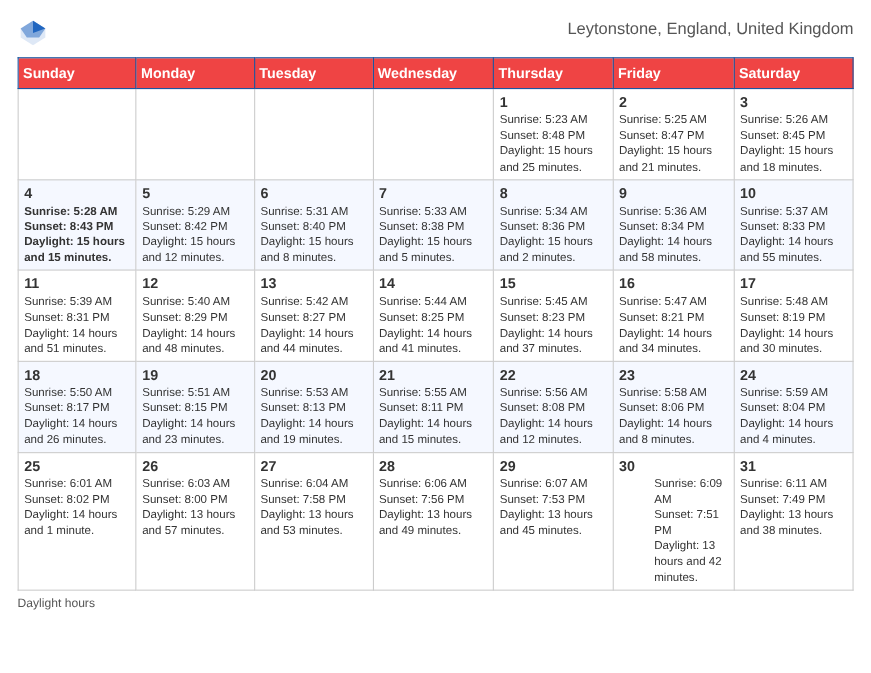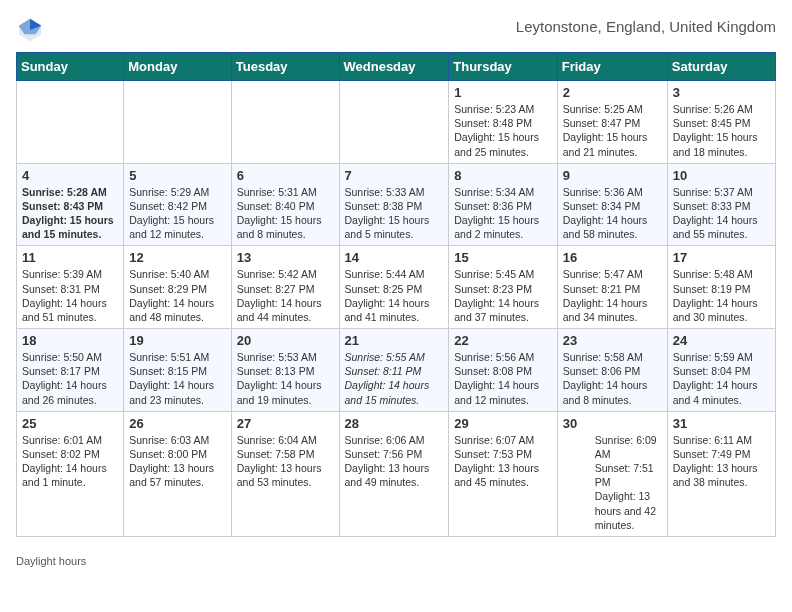--- a/index.html
+++ b/index.html
@@ -45,21 +45,21 @@
       font-size: 15px;
       color: #555;
       margin-top: 2px;
     }
     table {
       width: 100%;
       border-collapse: collapse;
       font-size: 11px;
     }
     thead tr th {
-      background-color: #0f766e;
+      background-color: #ef4444;
       color: #fff;
       padding: 6px 4px;
       text-align: left;
       font-size: 13px;
       font-weight: bold;
       border: 1px solid #1a55a0;
     }
     tbody tr td {
       border: 1px solid #ccc;
       padding: 4px 5px;
@@ -82,21 +82,21 @@
       font-size: 10.5px;
       color: #333;
       line-height: 1.35;
     }
     .empty-cell {
       background: #fff !important;
     }
     .footer-note {
       font-size: 11px;
       color: #555;
-      margin-top: 18px;
+      margin-top: 6px;
       text-align: left;
     }
   </style>
 </head>
 <body>
 
 <div class="header">
   <div class="logo">
     <svg class="logo-icon" viewBox="0 0 40 40" xmlns="http://www.w3.org/2000/svg">
       <polygon points="20,4 36,14 36,26 20,36 4,26 4,14" fill="#2166c0" opacity="0.15"></polygon>
@@ -248,21 +248,21 @@
 Daylight: 14 hours and 23 minutes.</div>
         </td>
         <td>
           <span class="day-num">20</span>
           <div class="day-info" style="white-space: pre-line;">Sunrise: 5:53 AM
 Sunset: 8:13 PM
 Daylight: 14 hours and 19 minutes.</div>
         </td>
         <td>
           <span class="day-num">21</span>
-          <div class="day-info" style="white-space: pre-line; font-style: italic;">Sunrise: 5:55 AM
+          <div class="day-info" style="white-space: pre-line;">Sunrise: 5:55 AM
 Sunset: 8:11 PM
 Daylight: 14 hours and 15 minutes.</div>
         </td>
         <td>
           <span class="day-num">22</span>
           <div class="day-info" style="white-space: pre-line;">Sunrise: 5:56 AM
 Sunset: 8:08 PM
 Daylight: 14 hours and 12 minutes.</div>
         </td>
         <td>

